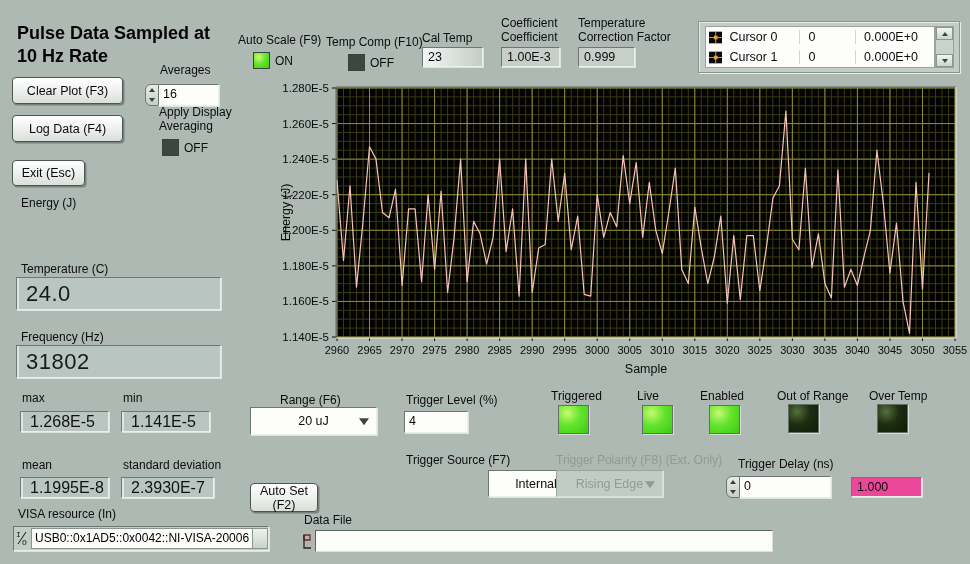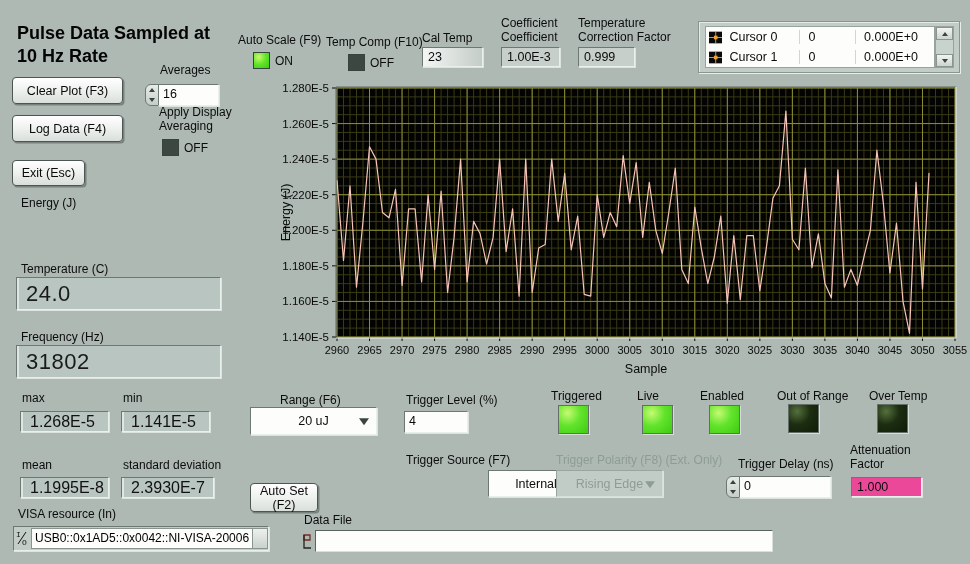--- a/index.html
+++ b/index.html
@@ -432,21 +432,20 @@
   <div class="abs lbl" style="left:777px;top:389px;">Out of Range</div>
   <div class="bigled off" style="left:788px;top:404px;"></div>
   <div class="abs lbl" style="left:869px;top:389px;">Over Temp</div>
   <div class="bigled off" style="left:877px;top:404px;"></div>
 
   <div class="abs lbl" style="left:738px;top:457px;">Trigger Delay (ns)</div>
   <div class="spin" style="left:726px;top:476px;"></div>
   <div class="wfield" style="left:739px;top:476px;width:90px;height:20px;">
     <input value="0" style="">
   </div>
-  <div class="abs lbl2" style="left:850px;top:444px;width:80px;">Attenuation Factor</div>
   <div class="grayfield" style="left:851px;top:477px;width:64px;height:18px;background:#ec4899;">
       <span>1.000</span>
     </div>
 
   <div class="abs lbl" style="left:18px;top:507px;">VISA resource (In)</div>
   <div class="abs" style="left:13px;top:526px;width:254px;height:23px;border:1px solid;border-color:#6e7873 #e9efeb #e9efeb #6e7873;box-shadow:1px 1px 0 #dde4df;background:#c3cdc8;">
     <svg class="abs" style="left:1px;top:2px;" width="15" height="18">
       <text x="1" y="8" font-size="8" font-family="Liberation Mono, monospace" fill="#111">I</text>
       <line x1="3" y1="15" x2="11" y2="3" stroke="#111" stroke-width="1"></line>
       <text x="7" y="16" font-size="8" font-family="Liberation Mono, monospace" fill="#111">O</text>

